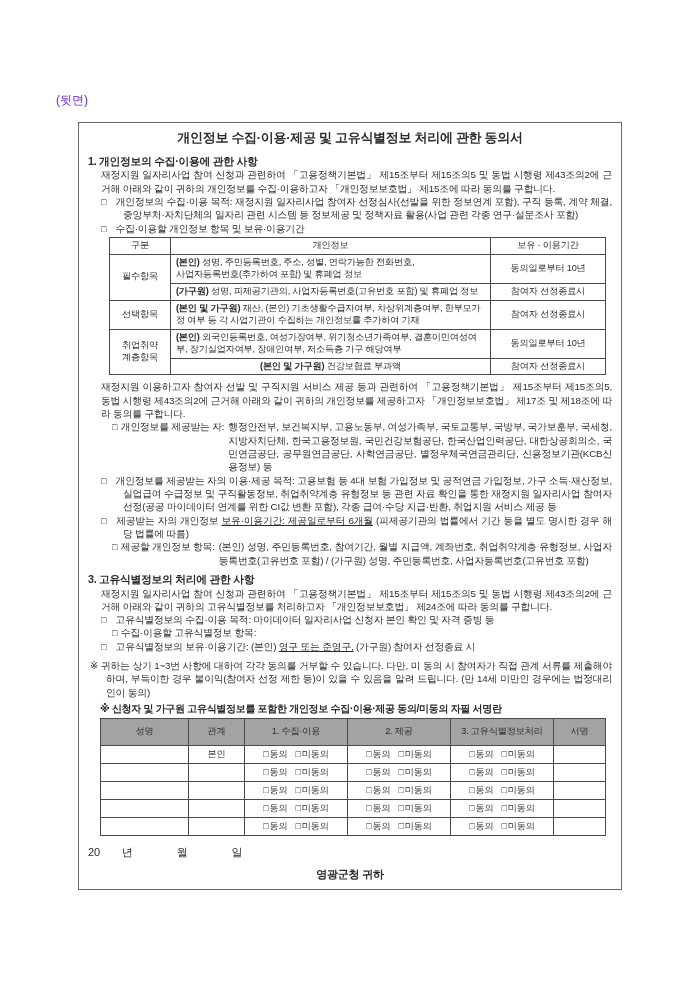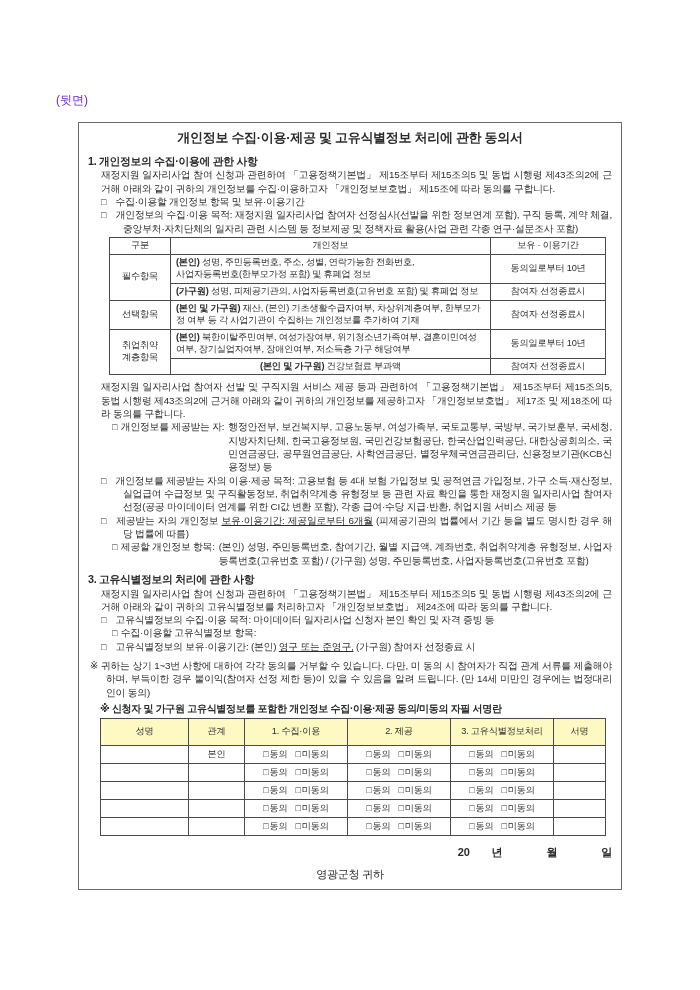--- a/index.html
+++ b/index.html
@@ -29,89 +29,89 @@
   .t1 td,.t1 th{border:1px solid #4a4a4a;padding:2px 5px;vertical-align:middle;}
   .t1 th{font-weight:normal;text-align:center;}
   .t1 .cat{text-align:center;width:50px;}
   .t1 .per{text-align:center;width:104px;}
   .t1 .info{text-align:left;}
   .notice{margin:6px 0 2px 2px;}
   .notice-mark{padding-left:16px;text-indent:-16px;}
   .sig-title{font-weight:bold;margin:3px 0 2px 10px;font-size:10px;letter-spacing:-0.3px;}
   .t2{width:calc(100% - 18px);margin-left:12px;font-size:9.2px;}
   .t2 td,.t2 th{border:1px solid #4a4a4a;padding:1px 3px;text-align:center;vertical-align:middle;}
-  .t2 thead th{background:#fef9c3;font-weight:normal;height:24px;line-height:1.15;}
+  .t2 thead th{background:#a3a3a3;font-weight:normal;height:24px;line-height:1.15;}
   .t2 tbody td{height:15px;}
   .cb{display:inline-block;margin-right:1px;font-size:9px;}
   .opt{display:inline-block;margin:0 4px;white-space:nowrap;}
-  .date-line{text-align:right;margin-top:9px;font-size:11px;font-weight:bold;}
+  .date-line{text-align:left;margin-top:9px;font-size:11px;}
   .date-line .gap1{margin-left:22px;}
   .date-line .gap2{margin-left:44px;}
-  .recipient{text-align:center;margin-top:7px;font-size:11px;}
+  .recipient{text-align:center;margin-top:7px;font-size:11px;font-weight:bold;}
 </style>
 </head>
 <body>
 
 <div class="side-label">(뒷면)</div>
 
 <div class="box">
 
   <div class="doc-title">개인정보 수집·이용·제공 및 고유식별정보 처리에 관한 동의서</div>
 
   <div class="sec">
     <div class="sec-head">1. 개인정보의 수집·이용에 관한 사항</div>
     <div class="sec-body">
       <div>재정지원 일자리사업 참여 신청과 관련하여 「고용정책기본법」 제15조부터 제15조의5 및 동법 시행령 제43조의2에 근거해 아래와 같이 귀하의 개인정보를 수집·이용하고자 「개인정보보호법」 제15조에 따라 동의를 구합니다.</div>
+      <div class="bullet"><span class="cb">□</span> <span>개인정보의 수집·이용 목적: 재정지원 일자리사업 참여자 선정심사(선발을 위한 정보연계 포함), 구직 등록, 계약 체결, 중앙부처·자치단체의 일자리 관련 시스템 등 정보제공 및 정책자료 활용(사업 관련 각종 연구·설문조사 포함)</span></div>
       <div class="bullet"><span class="cb">□</span> <span>수집·이용할 개인정보 항목 및 보유·이용기간</span></div>
-      <div class="bullet"><span class="cb">□</span> <span>개인정보의 수집·이용 목적: 재정지원 일자리사업 참여자 선정심사(선발을 위한 정보연계 포함), 구직 등록, 계약 체결, 중앙부처·자치단체의 일자리 관련 시스템 등 정보제공 및 정책자료 활용(사업 관련 각종 연구·설문조사 포함)</span></div>
       <table class="t1">
         <colgroup>
             <col style="width:52px">
             <col>
             <col style="width:104px">
           </colgroup>
         <tbody>
             <tr>
           <th class="cat">구분</th>
           <th>개인정보</th>
           <th>보유 · 이용기간</th>
         </tr>
         <tr>
           <td class="cat" rowspan="2">필수항목</td>
           <td class="info"><span class="b">(본인)</span><span class="prewrap"> 성명, 주민등록번호, 주소, 성별, 연락가능한 전화번호,
-사업자등록번호(한부모가정 포함) 및 휴폐업 정보</span></td>
+사업자등록번호(추가하여 포함) 및 휴폐업 정보</span></td>
           <td class="per">동의일로부터 10년</td>
         </tr>
         <tr>
           <td class="info"><span class="b">(가구원)</span><span> 성명, 피제공기관의, 사업자등록번호(고유번호 포함) 및 휴폐업 정보</span></td>
           <td class="per">참여자 선정종료시</td>
         </tr>
         <tr>
           <td class="cat">선택항목</td>
           <td class="info"><span class="b">(본인 및 가구원)</span><span> 재산, (본인) 기초생활수급자여부, 차상위계층여부, 한부모가정 여부 등 각 사업기관이 수집하는 개인정보를 추가하여 기재</span></td>
           <td class="per">참여자 선정종료시</td>
         </tr>
         <tr>
           <td class="cat prewrap" rowspan="2">취업취약
 계층항목</td>
-          <td class="info"><span class="b">(본인)</span><span> 북한이탈주민여부, 여성가장여부, 위기청소년가족여부, 결혼이민여성여부, 장기실업자여부, 장애인여부, 저소득층 가구 해당여부</span></td>
+          <td class="info"><span class="b">(본인)</span><span> 외국인등록번호, 여성가장여부, 위기청소년가족여부, 결혼이민여성여부, 장기실업자여부, 장애인여부, 저소득층 가구 해당여부</span></td>
           <td class="per">동의일로부터 10년</td>
         </tr>
         <tr>
           <td class="info" style="text-align:center"><span class="b">(본인 및 가구원)</span><span> 건강보험료 부과액</span></td>
           <td class="per">참여자 선정종료시</td>
         </tr>
       </tbody>
         </table>
     </div>
   </div>
 
   <div class="sec">
     <div class="sec-body">
-      <div>재정지원 일자리사업 참여자 선발 및 구직지원 서비스 제공 등과 관련하여 「고용정책기본법」 제15조부터 제15조의5, 동법 시행령 제43조의2에 근거해 아래와 같이 귀하의 개인정보를 제공하고자 「개인정보보호법」 제17조 및 제18조에 따라 동의를 구합니다.</div>
+      <div>재정지원 이용하고자 참여자 선발 및 구직지원 서비스 제공 등과 관련하여 「고용정책기본법」 제15조부터 제15조의5, 동법 시행령 제43조의2에 근거해 아래와 같이 귀하의 개인정보를 제공하고자 「개인정보보호법」 제17조 및 제18조에 따라 동의를 구합니다.</div>
       <div class="bullet-flex">
         <span class="lbl"><span class="cb">□</span> <span>개인정보를 제공받는 자:</span></span>
         <span class="val">행정안전부, 보건복지부, 고용노동부, 여성가족부, 국토교통부, 국방부, 국가보훈부, 국세청, 지방자치단체, 한국고용정보원, 국민건강보험공단, 한국산업인력공단, 대한상공회의소, 국민연금공단, 공무원연금공단, 사학연금공단, 별정우체국연금관리단, 신용정보기관(KCB신용정보) 등</span>
       </div>
       <div class="bullet"><span class="cb">□</span> <span>개인정보를 제공받는 자의 이용·제공 목적: 고용보험 등 4대 보험 가입정보 및 공적연금 가입정보, 가구 소득·재산정보, 실업급여 수급정보 및 구직활동정보, 취업취약계층 유형정보 등 관련 자료 확인을 통한 재정지원 일자리사업 참여자 선정(공공 마이데이터 연계를 위한 CI값 변환 포함), 각종 급여·수당 지급·반환, 취업지원 서비스 제공 등</span></div>
       <div class="bullet"><span class="cb">□</span> <span>제공받는 자의 개인정보 </span><span class="u">보유·이용기간: 제공일로부터 6개월</span><span> (피제공기관의 법률에서 기간 등을 별도 명시한 경우 해당 법률에 따름)</span></div>
       <div class="bullet-flex">
         <span class="lbl"><span class="cb">□</span> <span>제공할 개인정보 항목:</span></span>
         <span class="val">(본인) 성명, 주민등록번호, 참여기간, 월별 지급액, 계좌번호, 취업취약계층 유형정보, 사업자등록번호(고유번호 포함) / (가구원) 성명, 주민등록번호, 사업자등록번호(고유번호 포함)</span>
       </div>

